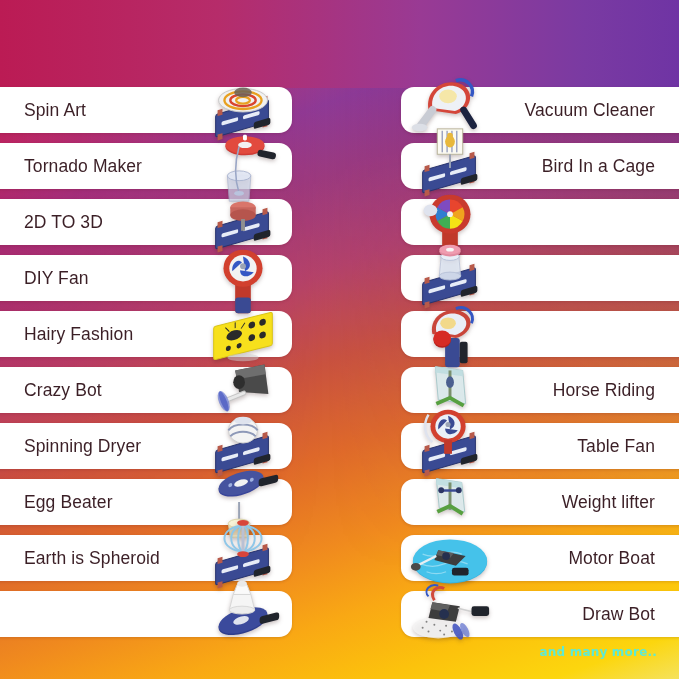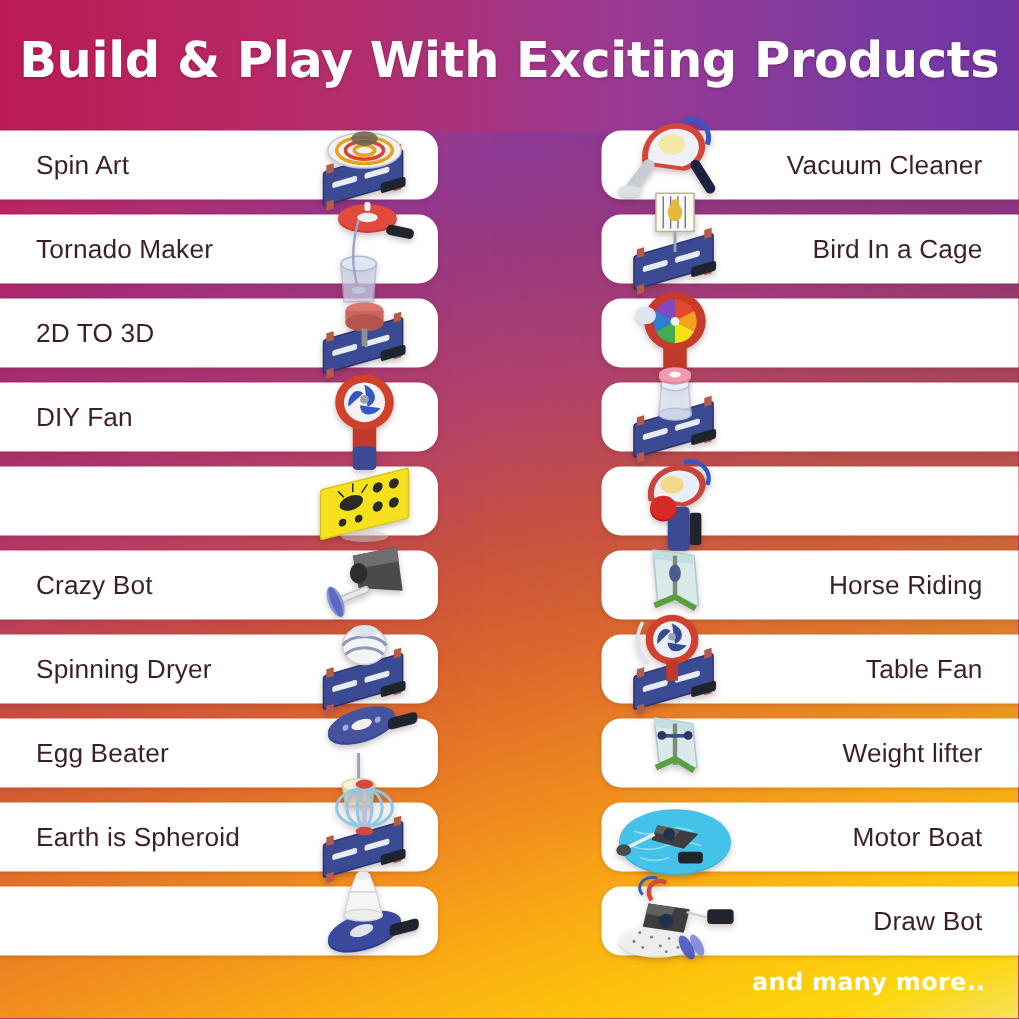--- a/index.html
+++ b/index.html
@@ -108,38 +108,37 @@
   .col-left  .thumb { right:6px; }
   .col-right .thumb { left:6px; }
   .thumb svg { width:100%; height:100%; display:block;
     filter:drop-shadow(0 2px 2px rgba(60,30,30,0.28)); }
 
   
   .more {
     position:absolute;
     right:22px;
     top:645px;
-    font-size:16px;
+    font-size:12px;
     font-weight:bold;
-    color:#ffffff;
+    color:#5eead4;
     font-family:"DejaVu Sans", sans-serif;
     letter-spacing:0.2px;
     z-index:7;
     white-space:nowrap;
   }
 </style>
 </head>
 <body>
 
 <div id="poster">
   <div class="bg"></div>
   <div class="bg2"></div>
   <div class="bg3"></div>
 
-  <div class="title">Build &amp; Play With Exciting Products</div>
 
   <div class="col col-left">
       <div class="row">
         <span class="row-label">Spin Art</span>
         <div class="thumb">
           <svg viewBox="0 0 88 88" xmlns="http://www.w3.org/2000/svg">
 
   <g transform="translate(43,52) skewY(-16) ">
     <rect x="-27" y="-11" width="54" height="23" rx="2" fill="#3a4a93"></rect>
     <rect x="-27" y="-11" width="54" height="23" rx="2" fill="none" stroke="#27336e" stroke-width="1"></rect>
@@ -219,20 +218,21 @@
         <path d="M0,-12 C8,-9 10,0 2,3 Z" fill="#3457c4"></path>
         <path d="M11,4 C6,10 -3,10 -3,2 Z" fill="#3457c4"></path>
         <path d="M-11,3 C-12,-4 -6,-11 -1,-6 Z" fill="#3457c4"></path>
         <circle cx="0" cy="-2" r="3" fill="#9aa3b5"></circle>
       </g>
     </g>
           </svg>
         </div>
       </div>
       <div class="row">
+        <span class="row-label">Hairy Fashion</span>
         <div class="thumb">
           <svg viewBox="0 0 88 88" xmlns="http://www.w3.org/2000/svg">
     <g transform="translate(44,46) skewY(-14)">
       <rect x="-30" y="-17" width="60" height="34" rx="2" fill="#f7e01c" stroke="#d8c416"></rect>
       <g fill="#2a2a2a">
         <ellipse cx="-9" cy="-3" rx="8" ry="5"></ellipse>
         <circle cx="9" cy="-9" r="3.4"></circle>
         <circle cx="20" cy="-9" r="3.4"></circle>
         <circle cx="9" cy="4" r="3.4"></circle>
         <circle cx="20" cy="4" r="3.4"></circle>

